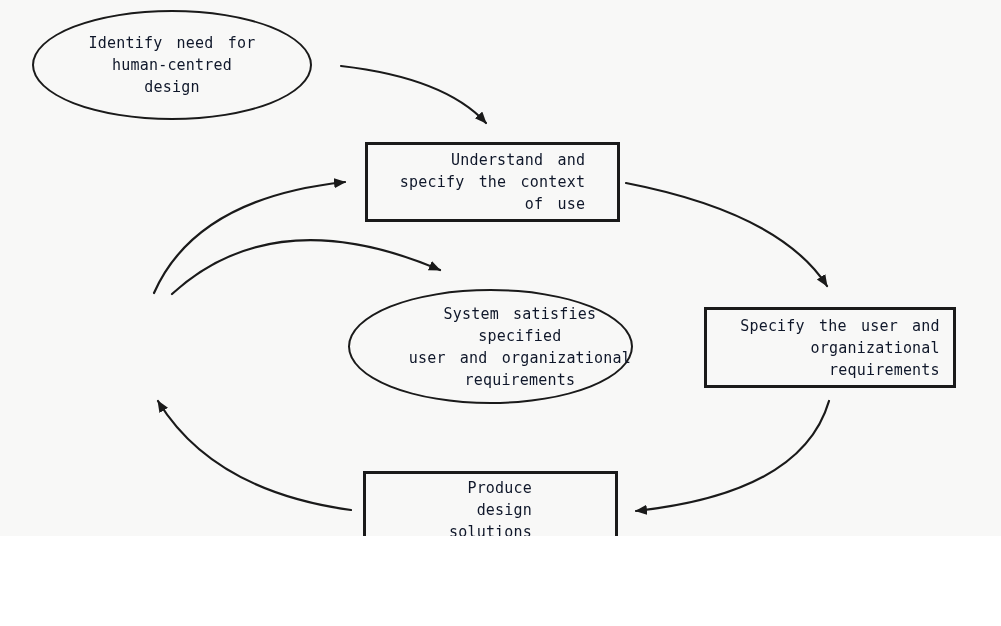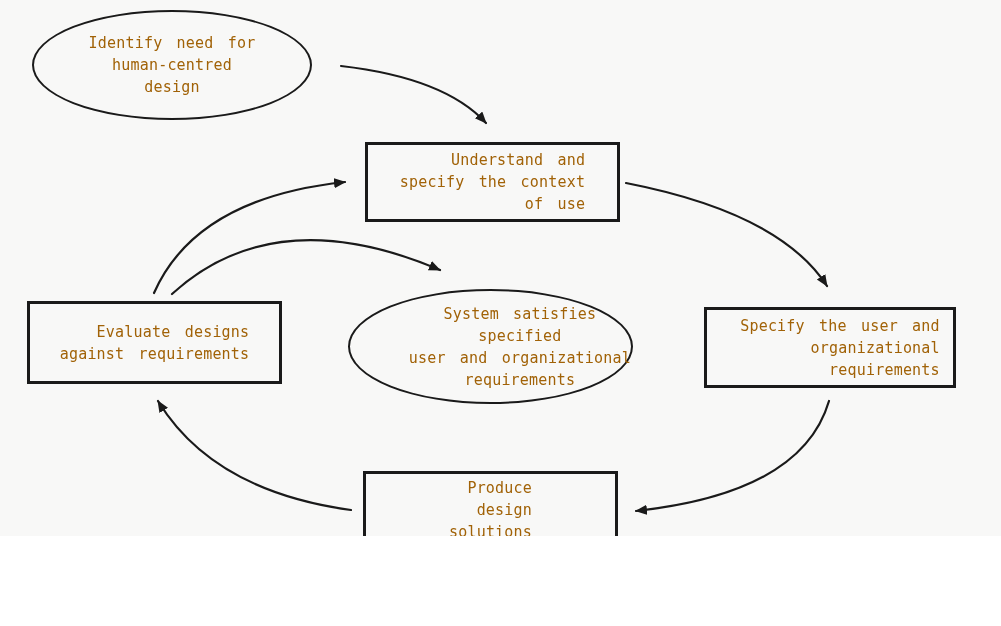--- a/index.html
+++ b/index.html
@@ -5,21 +5,21 @@
   html, body {
     margin: 0;
     padding: 0;
   }
   .canvas {
     position: relative;
     width: 1001px;
     height: 536px;
     background: #f8f8f7;
     font-family: "DejaVu Sans Mono", monospace;
-    color: #a16207;
+    color: #0f172a;
     overflow: hidden;
   }
   .arrows-layer {
     position: absolute;
     left: 0;
     top: 0;
     width: 1001px;
     height: 626px;
   }
   .node {
@@ -89,24 +89,20 @@
 requirements</span>
   </div>
 
   <div class="node ellipse n-system">
     <span>System satisfies
 specified
 user and organizational
 requirements</span>
   </div>
 
-  <div class="node rect n-evaluate">
-    <span>Evaluate designs
-against requirements</span>
-  </div>
 
   <div class="node rect n-produce">
     <span>Produce
 design
 solutions</span>
   </div>
 
 </div>
 
 </body></html>

